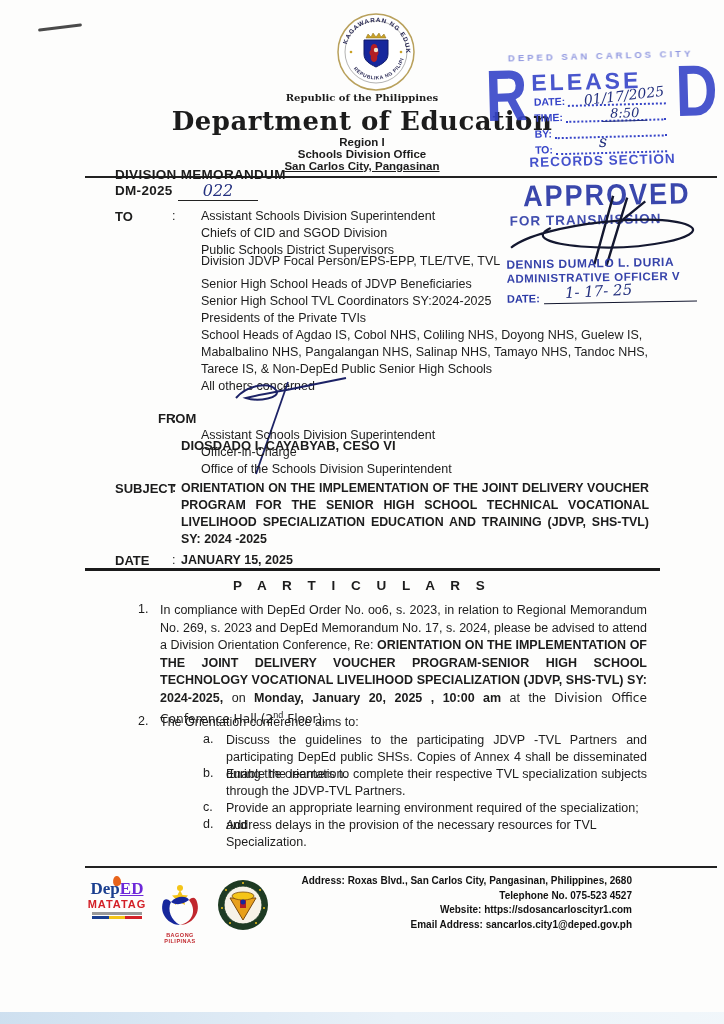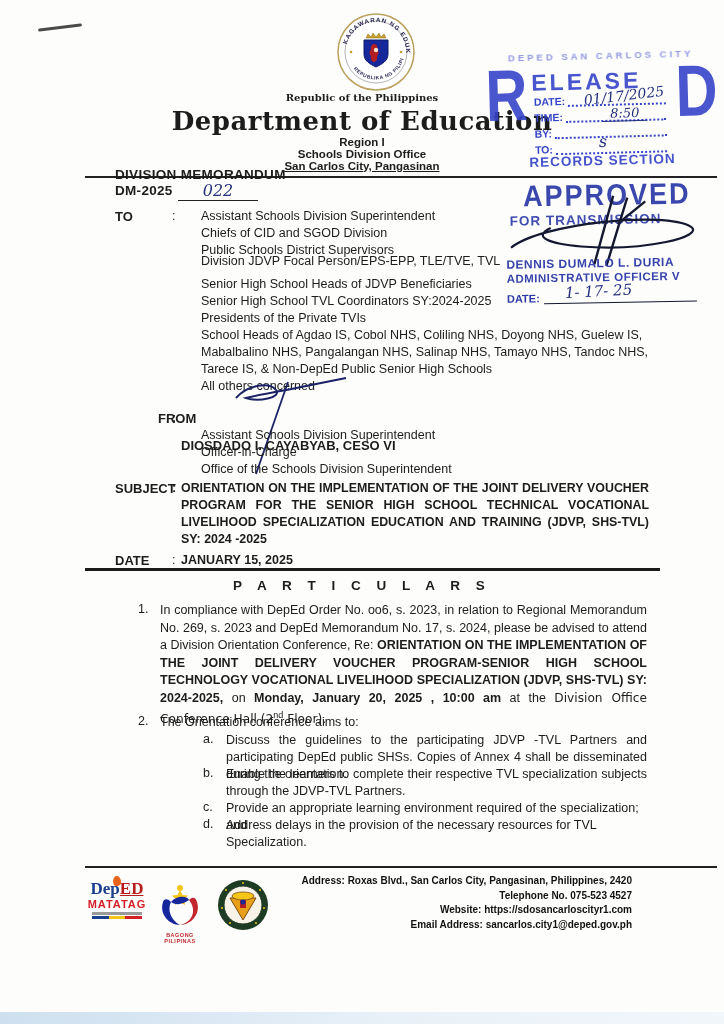--- a/index.html
+++ b/index.html
@@ -59,21 +59,21 @@
   .para b{font-weight:bold;}
   .venue{font-family:"DejaVu Sans",sans-serif;font-size:12.2px;}
   .sub-item{position:absolute;font-size:12.5px;line-height:17px;text-align:justify;}
   .sub-letter{position:absolute;font-size:12.5px;}
   
   .rule-foot{position:absolute;left:85px;top:866px;width:632px;height:2px;background:#222;}
   .addr{position:absolute;right:92px;top:874px;width:420px;text-align:right;font-weight:bold;font-size:10px;line-height:14.5px;color:#111;}
   .logo-deped{position:absolute;left:86px;top:880px;width:62px;height:56px;text-align:center;}
   .deped-word{font-family:"Liberation Serif",serif;font-weight:bold;font-size:17px;line-height:18px;}
   .deped-word .blue{color:#1b3f8f;}
-  .deped-word .red{color:#b91c1c;text-decoration:underline;}
+  .deped-word .red{color:#6d28d9;text-decoration:underline;}
   .flame{position:absolute;left:27px;top:-4px;width:8px;height:10px;background:#e8641b;border-radius:50% 50% 50% 50%/60% 60% 40% 40%;transform:rotate(-6deg);}
   .matatag{color:#d32027;font-weight:bold;font-size:11px;letter-spacing:1px;line-height:12px;}
   .mat-sub{height:3px;background:#999;margin:2px 6px 1px;}
   .tricolor{display:flex;height:3px;margin:0 6px;}
   .tricolor div{flex:1;}
   .logo-bp{position:absolute;left:152px;top:880px;width:56px;height:58px;text-align:center;}
   .bp-label{font-size:5.5px;font-weight:bold;color:#c1272d;letter-spacing:.5px;}
   .logo-div-seal{position:absolute;left:216px;top:878px;width:54px;height:54px;}
   .bottom-bar{position:absolute;left:0;bottom:0;width:724px;height:12px;background:linear-gradient(to right,#c2d8ec,#e4eef7 55%,#eef5fa);opacity:.8;}
 </style>
@@ -205,21 +205,21 @@
   <div class="sub-item" style="left:226px;top:732px;width:421px;">Discuss the guidelines to the participating JDVP -TVL Partners and participating DepEd public SHSs. Copies of Annex 4 shall be disseminated during the orientation.</div>
   <div class="sub-letter" style="left:203px;top:766px;">b.</div>
   <div class="sub-item" style="left:226px;top:766px;width:421px;">Enable the learners to complete their respective TVL specialization subjects through the JDVP-TVL Partners.</div>
   <div class="sub-letter" style="left:203px;top:800px;">c.</div>
   <div class="sub-item" style="left:226px;top:800px;width:421px;text-align:left;">Provide an appropriate learning environment required of the specialization; and</div>
   <div class="sub-letter" style="left:203px;top:817px;">d.</div>
   <div class="sub-item" style="left:226px;top:817px;width:421px;text-align:left;">Address delays in the provision of the necessary resources for TVL Specialization.</div>
 
   <div class="rule-foot"></div>
   <div class="addr">
-    <div>Address: Roxas Blvd., San Carlos City,  Pangasinan, Philippines, 2420</div>
+    <div>Address: Roxas Blvd., San Carlos City,  Pangasinan, Philippines, 2680</div>
     <div>Telephone No. 075-523 4527</div>
     <div>Website: https://sdosancarloscityr1.com</div>
     <div>Email Address: sancarlos.city1@deped.gov.ph</div>
   </div>
 
   <div class="logo-deped">
     <div class="deped-word" style="position:relative;">
       <div class="flame"></div>
       <span class="blue">Dep</span><span class="red">ED</span>
     </div>

